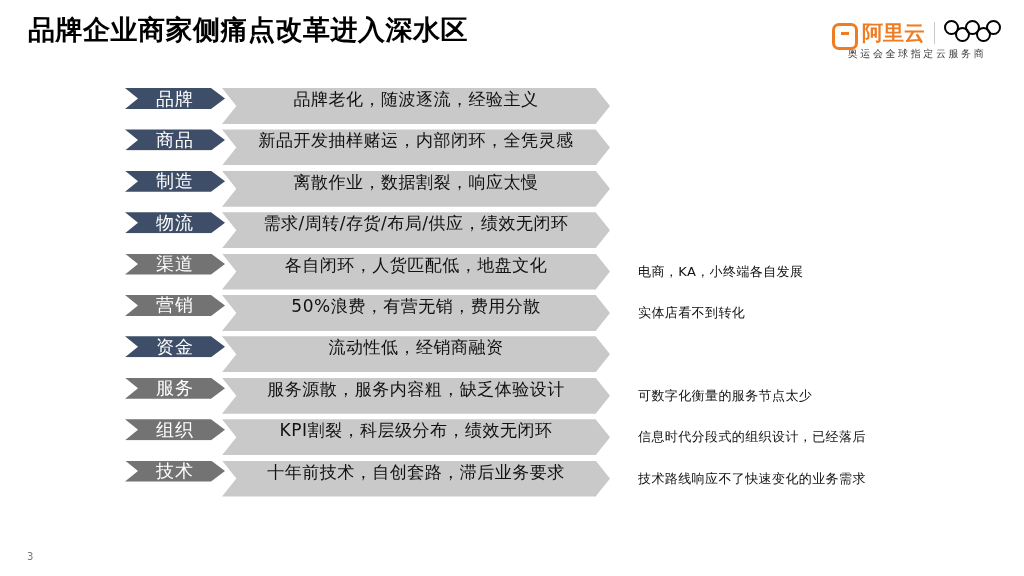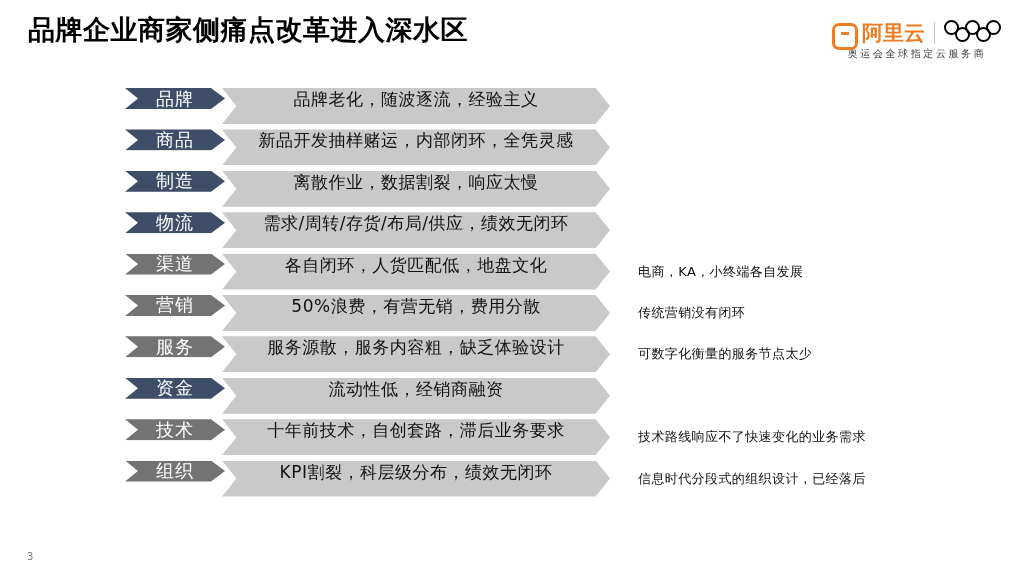--- a/index.html
+++ b/index.html
@@ -158,54 +158,54 @@
         </div>
         <div class="note">电商，KA，小终端各自发展</div>
       </div>
       <div class="row">
         <div class="chev orange">
           <span>营销</span>
         </div>
         <div class="graybox">
           <span class="gtext">50%浪费，有营无销，费用分散</span>
         </div>
-        <div class="note">传统营销没有闭环</div>
+        <div class="note">实体店看不到转化</div>
+      </div>
+      <div class="row">
+        <div class="chev dark">
+          <span>资金</span>
+        </div>
+        <div class="graybox">
+          <span class="gtext">流动性低，经销商融资</span>
+        </div>
       </div>
       <div class="row">
         <div class="chev orange">
           <span>服务</span>
         </div>
         <div class="graybox">
           <span class="gtext">服务源散，服务内容粗，缺乏体验设计</span>
         </div>
         <div class="note">可数字化衡量的服务节点太少</div>
       </div>
       <div class="row">
-        <div class="chev dark">
-          <span>资金</span>
-        </div>
-        <div class="graybox">
-          <span class="gtext">流动性低，经销商融资</span>
-        </div>
+        <div class="chev orange">
+          <span>组织</span>
+        </div>
+        <div class="graybox">
+          <span class="gtext">KPI割裂，科层级分布，绩效无闭环</span>
+        </div>
+        <div class="note">信息时代分段式的组织设计，已经落后</div>
       </div>
       <div class="row">
         <div class="chev orange">
           <span>技术</span>
         </div>
         <div class="graybox">
           <span class="gtext">十年前技术，自创套路，滞后业务要求</span>
         </div>
         <div class="note">技术路线响应不了快速变化的业务需求</div>
       </div>
-      <div class="row">
-        <div class="chev orange">
-          <span>组织</span>
-        </div>
-        <div class="graybox">
-          <span class="gtext">KPI割裂，科层级分布，绩效无闭环</span>
-        </div>
-        <div class="note">信息时代分段式的组织设计，已经落后</div>
-      </div>
     </div>
 
   <div class="page-num">3</div>
 
 </div>
 
 </body></html>

